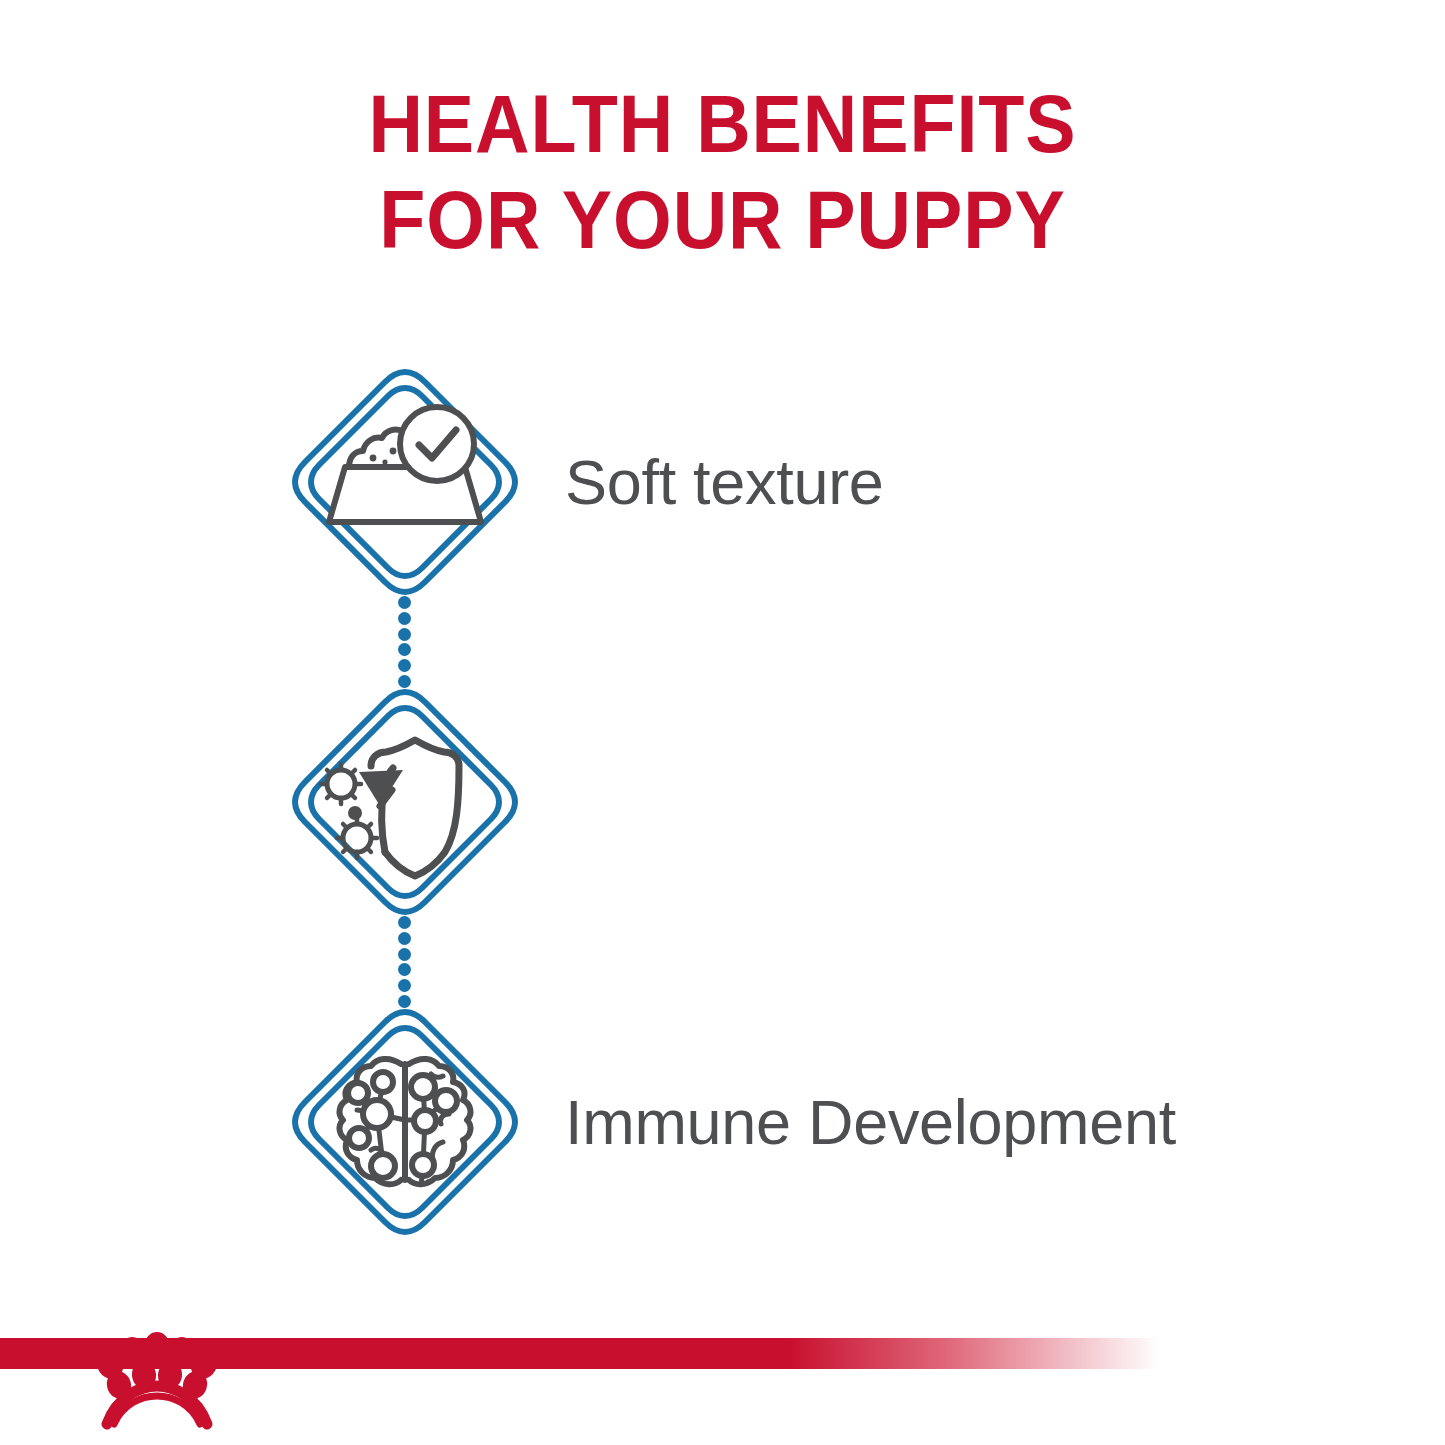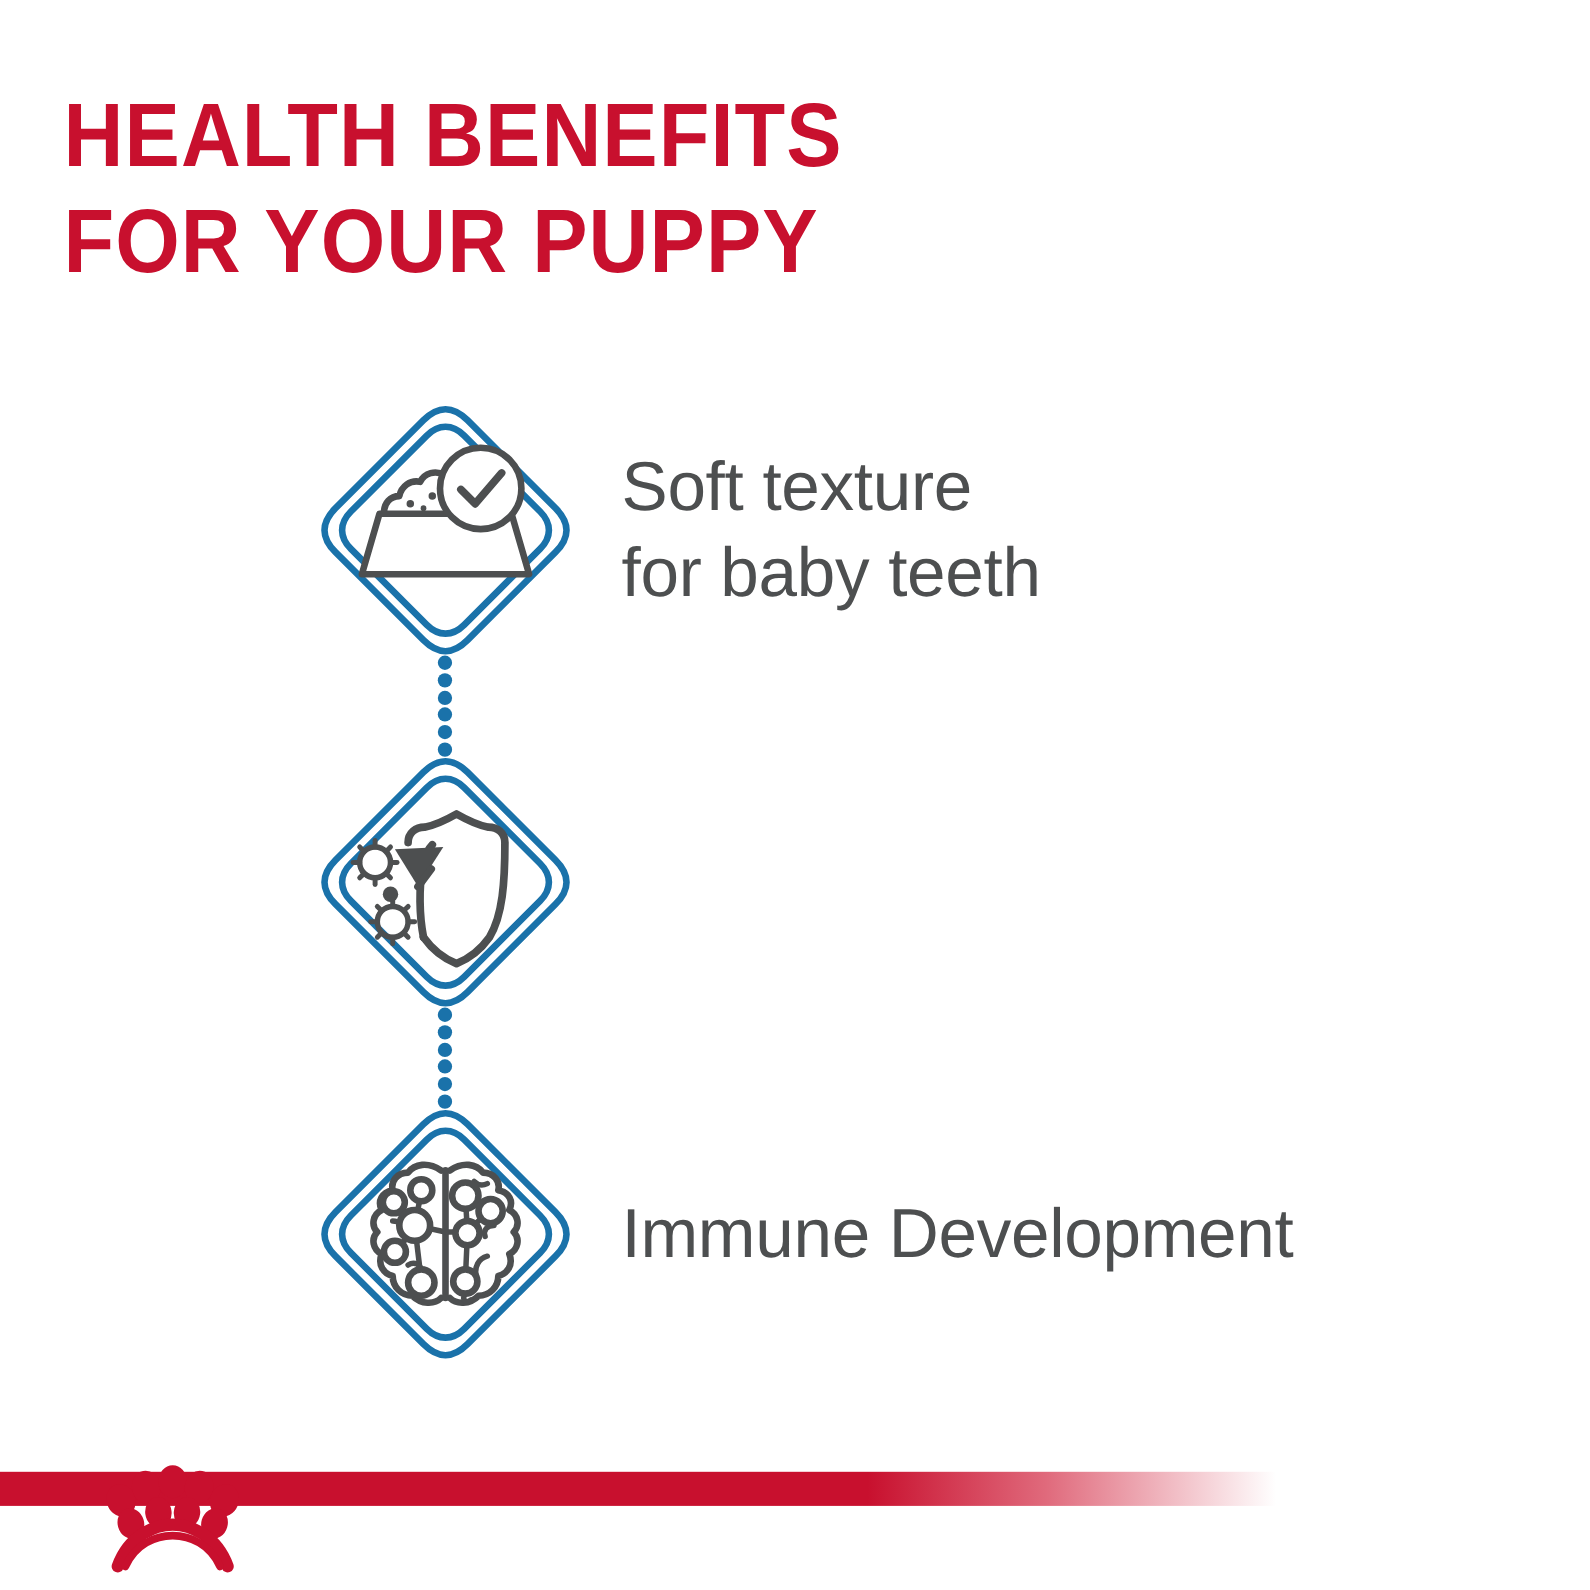--- a/index.html
+++ b/index.html
@@ -18,21 +18,21 @@
     background: #ffffff;
     overflow: hidden;
   }
 
   
   .title-block {
     position: absolute;
     top: 76px;
     left: 0;
     width: 1445px;
-    text-align: left;
+    text-align: center;
   }
   .title-line {
     display: block;
     color: #c8102e;
     font-family: "Liberation Sans Narrow", "Liberation Sans", sans-serif;
     font-weight: bold;
     font-size: 82px;
     line-height: 96px;
     letter-spacing: 1px;
     transform: scaleX(0.92);
@@ -162,21 +162,20 @@
           <circle cx="126" cy="97" r="3.4" fill="#4d4f50"></circle>
           <circle cx="146" cy="92" r="3.4" fill="#4d4f50"></circle>
           <circle cx="100" cy="100" r="2.6" fill="#4d4f50"></circle>
 
           <circle cx="152" cy="82" r="37" fill="#ffffff" stroke="#4d4f50" stroke-width="6"></circle>
           <path d="M134 83 L147 96 L171 68" fill="none" stroke="#4d4f50" stroke-width="7" stroke-linecap="round" stroke-linejoin="round"></path>
         </svg>
       </div>
       <div class="label-cell">
         <span>Soft texture</span>
-        <span class="l2">for baby teeth</span>
       </div>
     </div>
 
     <div class="row-gap">
       <div class="connector" style="top:-6px;height:92px;">
         <span class="dot"></span>
         <span class="dot"></span>
         <span class="dot"></span>
         <span class="dot"></span>
         <span class="dot"></span>

